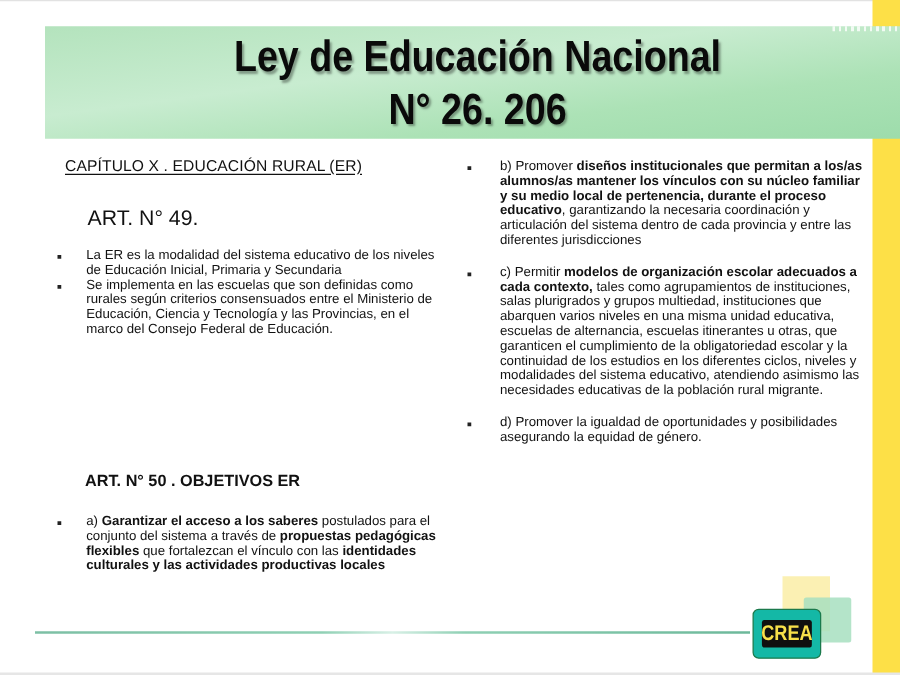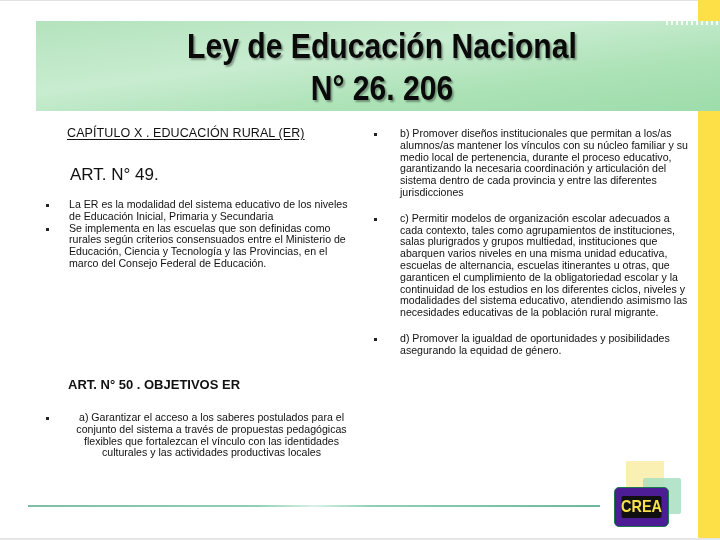--- a/index.html
+++ b/index.html
@@ -24,49 +24,49 @@
   }
   .title {
     font-family: "Liberation Sans", "DejaVu Sans", sans-serif;
     font-size: 35px; line-height: 42px; font-weight: bold; color: #0a0a0a;
     text-shadow: 2px 2px 2px rgba(0,0,0,0.35);
     transform: scaleX(0.86); transform-origin: center;
     white-space: nowrap;
   }
   .title.l1 { margin-top: 4px; }
   .chapter {
-    position: absolute; left: 67px; top: 126px; font-size: 12.5px; font-weight: normal;
+    position: absolute; left: 52px; top: 126px; font-size: 12.5px; font-weight: normal;
     text-decoration: underline; text-underline-offset: 2px; white-space: nowrap; letter-spacing: 0.1px;
   }
   .art-heading { position: absolute; font-size: 17px; font-weight: bold; white-space: nowrap; }
   .art49 { left: 70px; top: 165px; font-weight: normal; }
   .art50 { left: 68px; top: 377px; font-size: 13px; }
   ul.blist { list-style: none; margin: 0; padding: 0; position: absolute; }
   ul.blist li { position: relative; font-size: 10.6px; line-height: 11.8px; }
   ul.blist li .bullet {
     position: absolute; width: 3px; height: 3px; background: #222; top: 5px;
   }
   .left-list { left: 69px; top: 199px; width: 290px; }
   .left-list li .bullet { left: -23px; }
   .left-list li { margin-bottom: 0; }
-  .left-list2 { left: 69px; top: 412px; width: 285px; text-align: center; }
+  .left-list2 { left: 69px; top: 412px; width: 285px; }
   .right-list { left: 400px; top: 128px; width: 290px; }
   .right-list li .bullet { left: -26px; }
   .right-list li.gap { margin-top: 14px; }
-  b { font-weight: normal; margin-top: 26px; }
+  b { font-weight: bold; margin-top: 26px; }
   .green-line {
     position: absolute; left: 28px; top: 505px; width: 572px; height: 2px;
     background: linear-gradient(to right, #7cbfa4, #8fd0b4 40%, #d8f0e6 50%, #8fd0b4 60%, #6cb89a);
   }
   .logo-wrap { position: absolute; left: 600px; top: 450px; width: 100px; height: 90px; }
   .logo-sq1 { position: absolute; left: 26px; top: 11px; width: 38px; height: 44px; background: #fbeeab; opacity: 0.9; }
   .logo-sq2 { position: absolute; left: 43px; top: 28px; width: 38px; height: 36px; background: #a7dfc0; opacity: 0.85; border-radius: 2px; }
   .logo-badge {
-    position: absolute; left: 14px; top: 37px; width: 53px; height: 38px; border-radius: 5px;
-    background: #4c1d95; border: 1px solid #1b7a4c;
+    position: absolute; left: 2px; top: 37px; width: 53px; height: 38px; border-radius: 5px;
+    background: #14b8a6; border: 1px solid #1b7a4c;
     display: flex; align-items: center; justify-content: center;
   }
   .logo-badge .inner {
     background: #101010; width: 47px; height: 22px; border-radius: 2px;
     display: flex; align-items: center; justify-content: center;
     color: #f8e04a; font-weight: bold; font-size: 17px; letter-spacing: 0px;
     transform: scaleX(0.85);
   }
 </style>
 </head>

